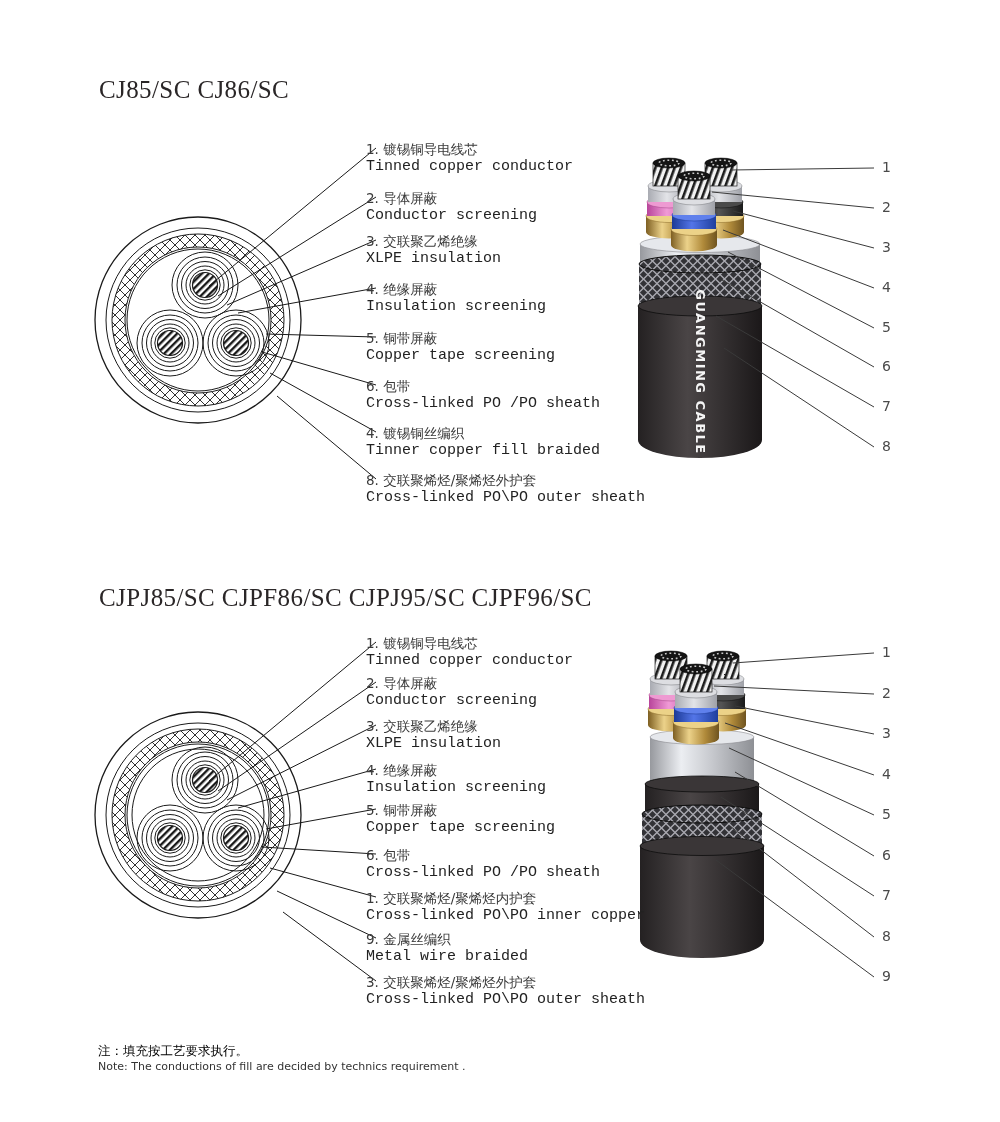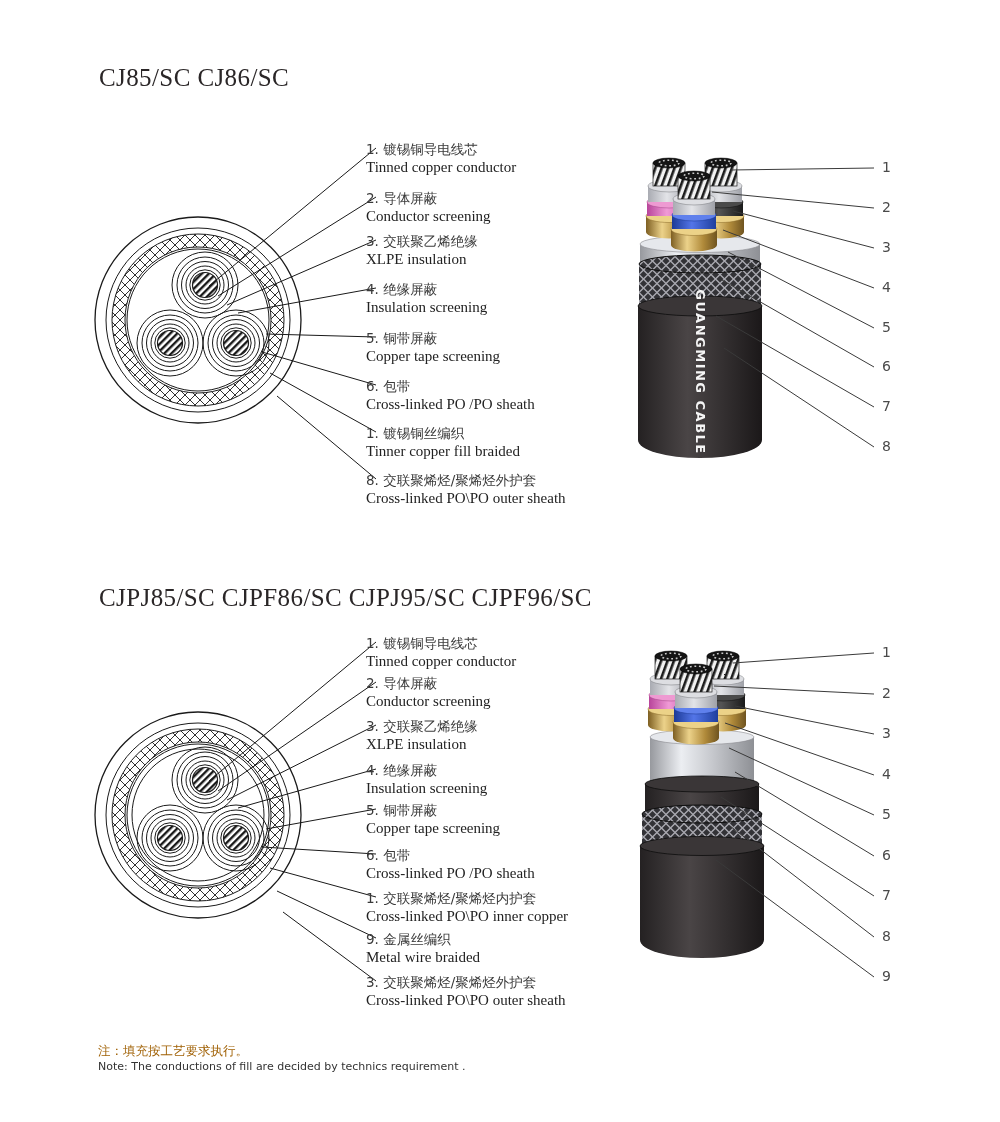--- a/index.html
+++ b/index.html
@@ -7,31 +7,31 @@
     width:1000px;height:1122px;position:relative;background:#ffffff;
     font-family:"DejaVu Sans","Liberation Sans",sans-serif;color:#1a1a1a;overflow:hidden;
   }
   .title{
     position:absolute;left:99px;
     font-family:"Liberation Serif",serif;font-size:25px;color:#2a2627;
     letter-spacing:.4px;white-space:nowrap;
   }
   .label{position:absolute;left:366px;line-height:18px;white-space:nowrap;}
   .label .zh{font-size:13.5px;color:#3a3a3a;}
-  .label .en{font-family:Liberation Serif, serif;font-size:15px;color:#222;}
+  .label .en{font-family:Liberation Mono, monospace;font-size:15px;color:#222;}
   .num{position:absolute;left:882px;font-size:14px;color:#4a4a4a;width:22px;}
   .note{position:absolute;left:98px;white-space:nowrap;}
-  .note.zh{font-size:12.5px;color:#a16207;}
+  .note.zh{font-size:12.5px;color:#000000;}
   .note.en{font-size:11px;color:#333;text-align:center;}
   svg.layer{position:absolute;left:0;overflow:visible;}
 </style>
 </head>
 <body>
 
-<div class="title" style="top:64px">CJ85/SC CJ86/SC</div>
+<div class="title" style="top:76px">CJ85/SC CJ86/SC</div>
 
 <svg class="layer" style="top:128px" width="1000" height="382" viewBox="0 128 1000 382">
   <defs>
     <pattern id="strand-a" width="6" height="10" patternUnits="userSpaceOnUse" patternTransform="rotate(20)">
       <rect width="6" height="10" fill="#f2f2f2"></rect>
         <rect width="2.6" height="10" fill="#1c1c1c"></rect>
     </pattern>
     <pattern id="mesh-a" width="9" height="9" patternUnits="userSpaceOnUse">
       <rect width="9" height="9" fill="#323236"></rect>
       <path d="M0,4.5 L4.5,0 L9,4.5 L4.5,9 Z" fill="none" stroke="#a9a9b0" stroke-width="1.4"></path>
@@ -206,21 +206,21 @@
   </div>
 <div class="label" style="top:329px">
     <div class="zh">5. 铜带屏蔽</div>
     <div class="en">Copper tape screening</div>
   </div>
 <div class="label" style="top:377px">
     <div class="zh">6. 包带</div>
     <div class="en">Cross-linked PO /PO sheath</div>
   </div>
 <div class="label" style="top:424px">
-    <div class="zh">1. 镀锡铜丝编织</div>
+    <div class="zh">4. 镀锡铜丝编织</div>
     <div class="en">Tinner copper fill braided</div>
   </div>
 <div class="label" style="top:471px">
     <div class="zh">8. 交联聚烯烃/聚烯烃外护套</div>
     <div class="en">Cross-linked PO\PO outer sheath</div>
   </div>
 
 <div class="num" style="top:159px">1</div>
 <div class="num" style="top:199px">2</div>
 <div class="num" style="top:239px">3</div>

